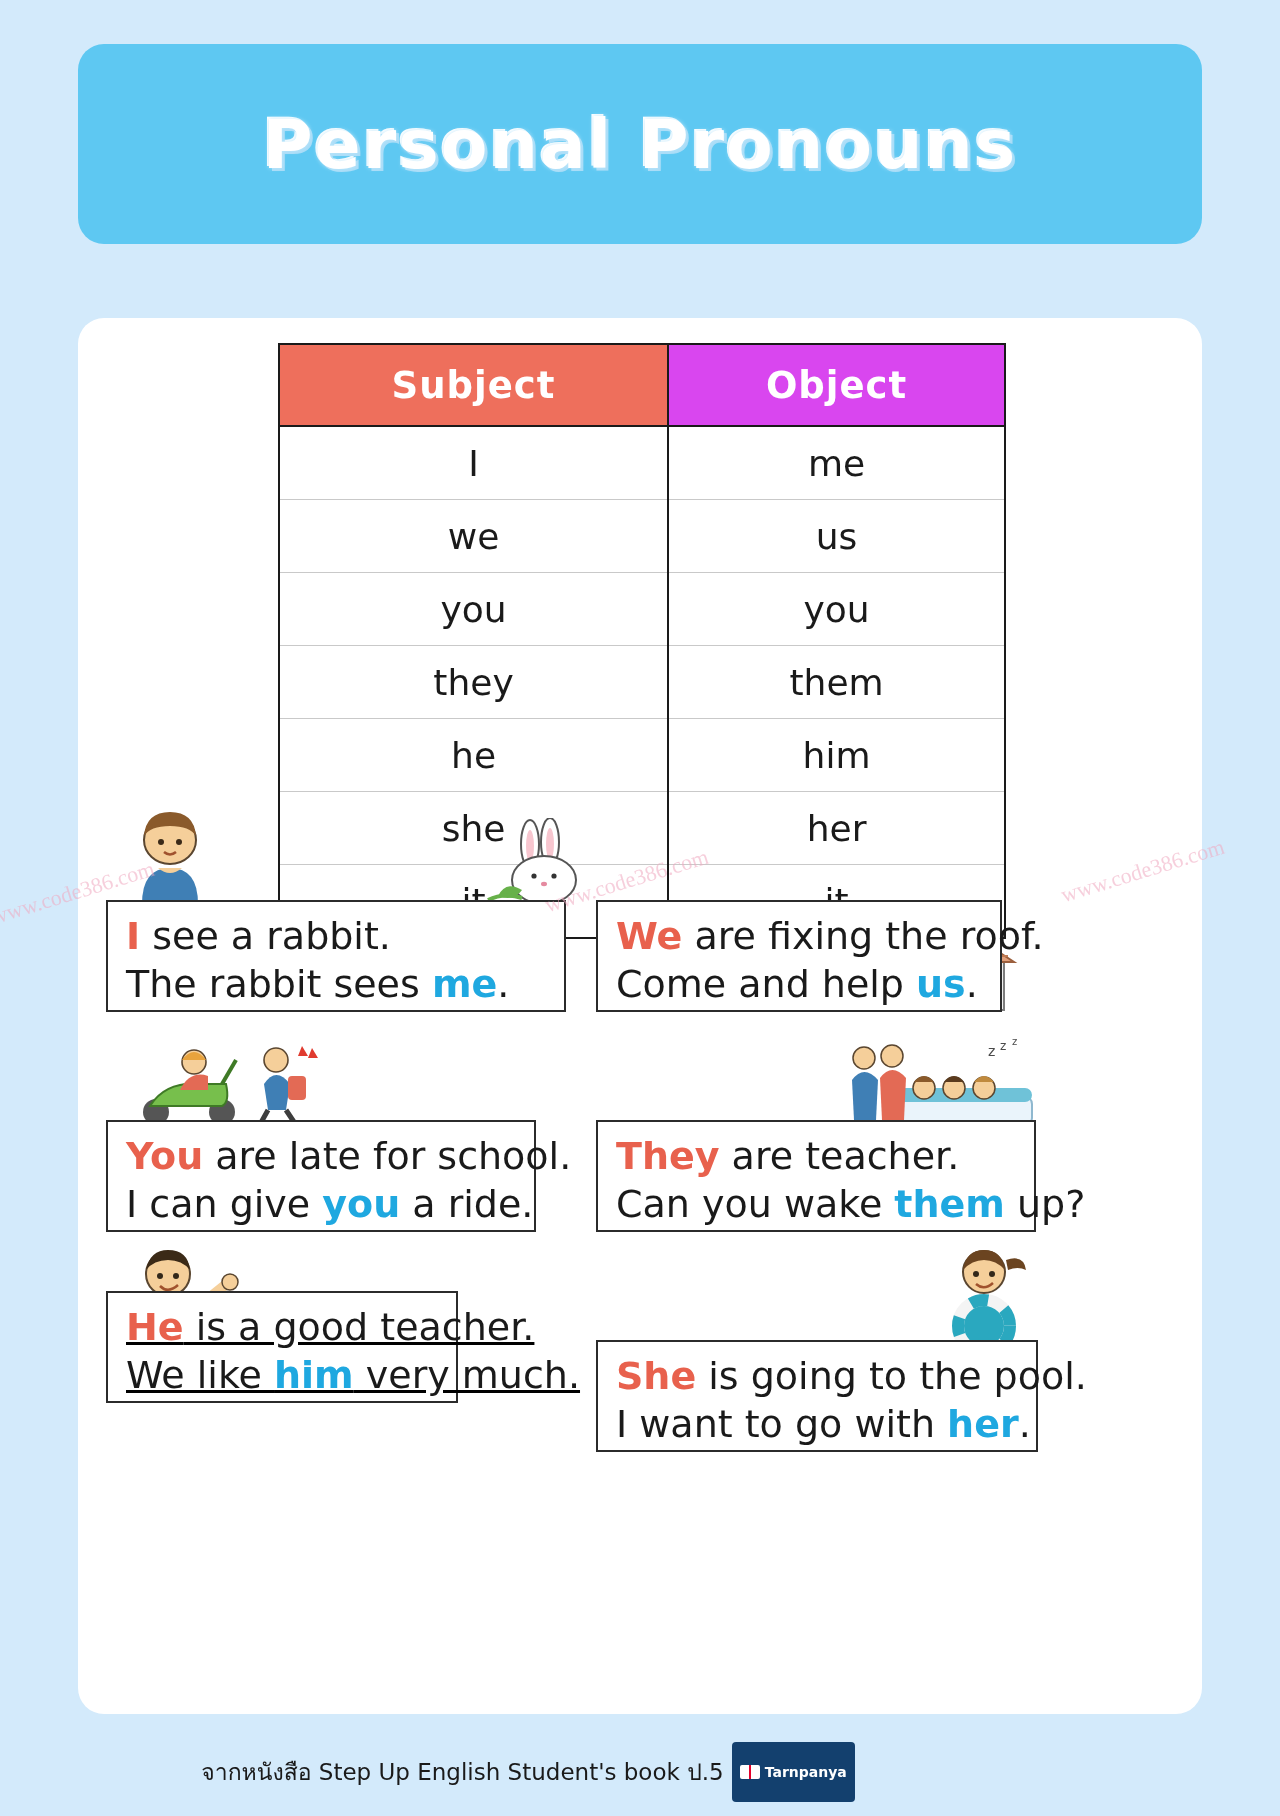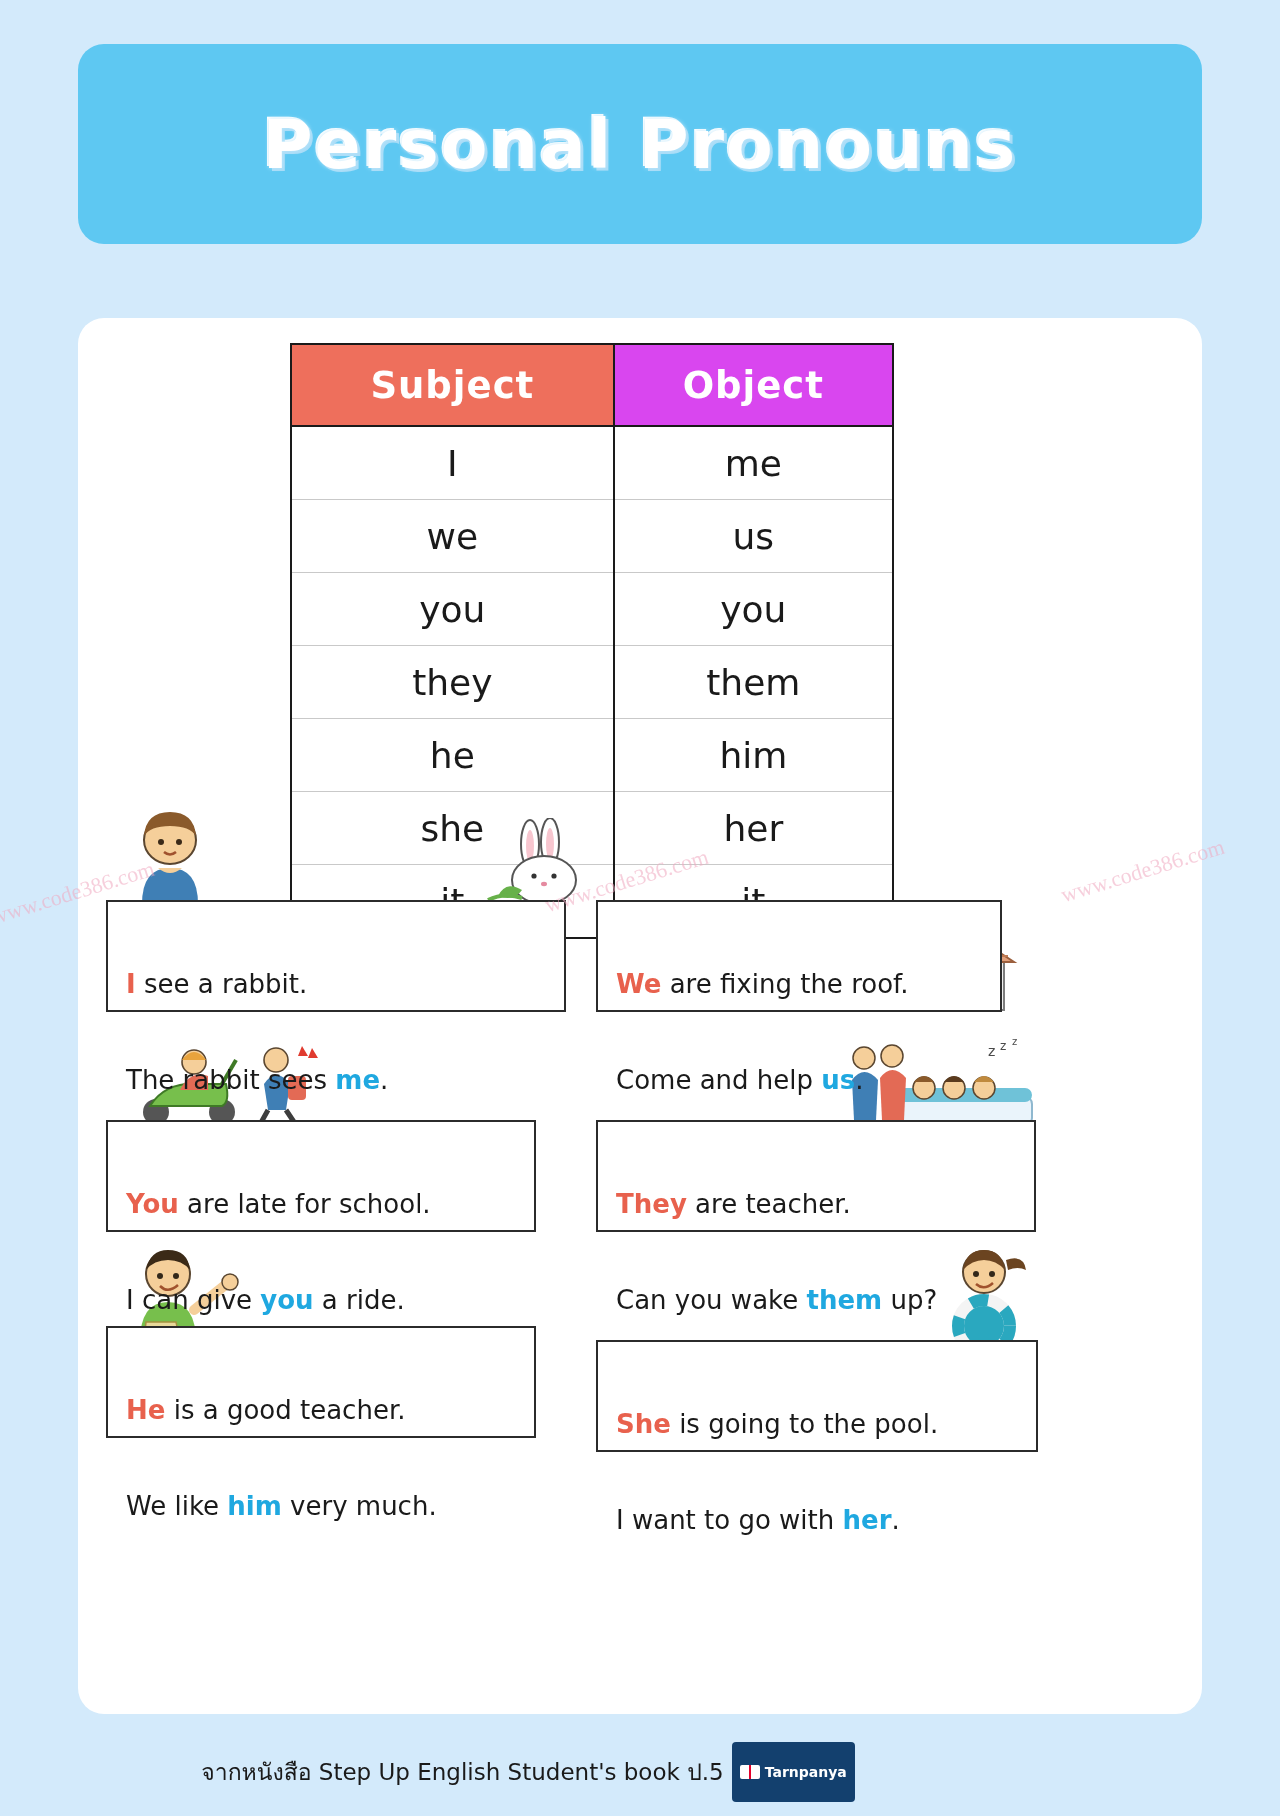--- a/index.html
+++ b/index.html
@@ -55,23 +55,23 @@
     top: 318px;
     width: 1124px;
     height: 1396px;
     background: #ffffff;
     border-radius: 26px;
   }
 
   
   .ptable {
     position: absolute;
-    left: 212px;
+    left: 200px;
     top: 25px;
-    width: 604px;
+    width: 728px;
     border-collapse: collapse;
     padding-left: 44px;
   }
   .ptable th {
     height: 78px;
     font-family: "DejaVu Sans", sans-serif;
     font-size: 37px;
     font-weight: bold;
     color: #ffffff;
     border: 2px solid #1a1a1a;
@@ -97,35 +97,34 @@
   
   .ex {
     position: absolute;
     border: 2px solid #2b2b2b;
     background: #ffffff;
     box-sizing: border-box;
     padding: 10px 16px 12px 18px;
   }
   .ex .line {
     font-family: "DejaVu Sans", sans-serif;
-    font-size: 26px;
+    font-size: 38px;
     color: #1a1a1a;
     line-height: 48px;
     white-space: nowrap;
-    margin-top: 48px;
   }
   .subj { color: #e8614d; font-weight: bold; }
   .objp { color: #1fa8e0; font-weight: bold; }
 
   
   #ex-i     { left: 28px;  top: 582px; width: 460px; height: 112px; }
   #ex-we    { left: 518px; top: 582px; width: 406px; height: 112px; }
   #ex-you   { left: 28px;  top: 802px; width: 430px; height: 112px; }
   #ex-they  { left: 518px; top: 802px; width: 440px; height: 112px; }
-  #ex-he    { left: 28px;  top: 1008px; width: 430px; height: 112px; }
+  #ex-he    { left: 28px;  top: 973px; width: 352px; height: 112px; text-decoration: underline; }
   #ex-she   { left: 518px; top: 1022px; width: 442px; height: 112px; }
 
   
   .illus { position: absolute; }
 
   
   .footer {
     position: absolute;
     left: 0;
     top: 1742px;

